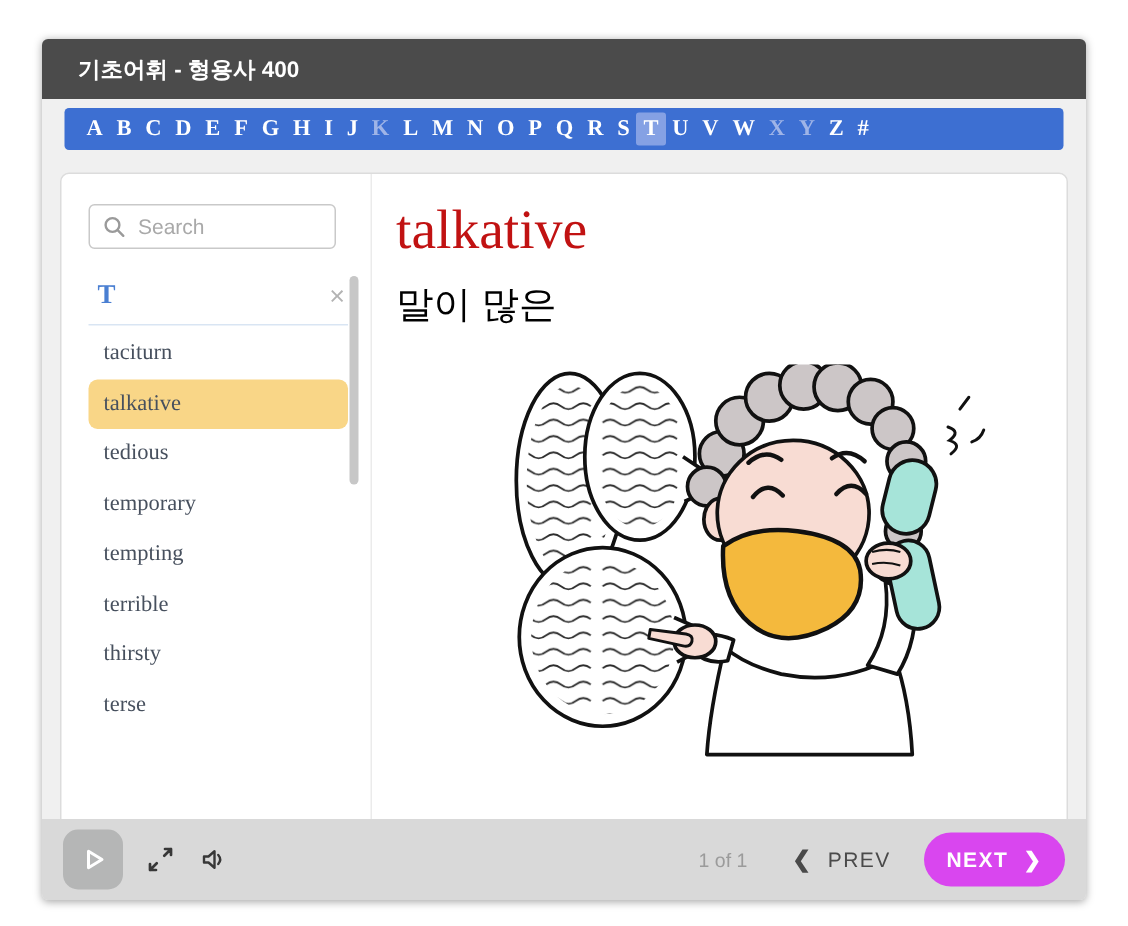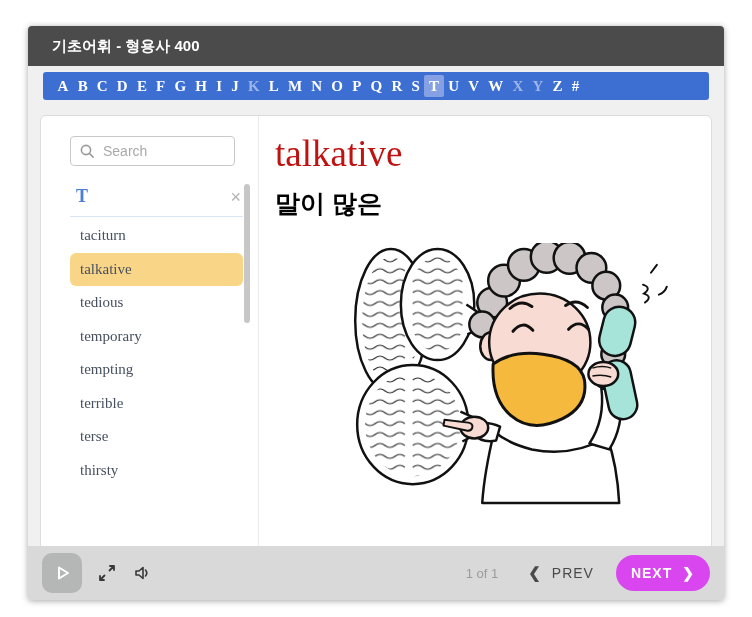--- a/index.html
+++ b/index.html
@@ -27,21 +27,21 @@
   .letter {
     font-family:"Liberation Serif", serif; font-weight:bold; font-size:15px;
     color:#ffffff; padding:1px 4.6px; cursor:pointer; line-height:20px;
   }
   .letter.disabled { color:#9fb4e7; }
   .letter.selected { background:#85a1e4; border-radius:2px; }
   
   .card {
     position:absolute; left:12px; top:89px; width:672px; height:474px;
     background:#fff; border:1px solid #dcdcdc; border-radius:6px;
-    display:flex; overflow:hidden;padding-left:11px;
+    display:flex; overflow:hidden;
   }
   .sidebar {
     width:207px; border-right:1px solid #ebebeb; padding:20px 0 0 18px;
     position:relative; flex-shrink:0;
   }
   .search-box {
     width:165px; height:30px; border:1px solid #c9c9c9; border-radius:4px;
     display:flex; align-items:center; padding:0 8px; gap:6px; background:#fff;
   }
   .search-box input {
@@ -69,21 +69,21 @@
     position:absolute; right:8px; top:68px; width:6px; height:139px;
     background:#c7c7c7; border-radius:3px;
   }
   
   .content { flex:1; padding:10px 20px 0 16px; }
   .word-title {
     font-family:"Liberation Serif", serif; font-weight:normal;
     color:#c11212; font-size:37px; margin:8px 0 14px 0; line-height:1.1;
   }
   .word-meaning {
-    font-size:25px; font-weight:bold; color:#000; margin:0; line-height:1.15;
+    font-size:25px; font-weight:normal; color:#000; margin:0; line-height:1.15;
   }
   .illustration { margin:26px 0 0 78px; width:318px; height:262px; }
   
   .toolbar {
     position:absolute; left:0; bottom:0; width:100%; height:54px;
     background:#d9d9d9; border-radius:0 0 4px 4px;
     display:flex; align-items:center; padding:0 14px; gap:16px;
   }
   .play-btn {
     width:40px; height:40px; background:#b5b6b6; border:none; border-radius:10px;
@@ -163,22 +163,22 @@
         <span class="clear-x">×</span>
       </div>
 
       <ul class="words">
         <li class="word-item">taciturn</li>
         <li class="word-item selected">talkative</li>
         <li class="word-item">tedious</li>
         <li class="word-item">temporary</li>
         <li class="word-item">tempting</li>
         <li class="word-item">terrible</li>
+        <li class="word-item">thirsty</li>
         <li class="word-item">terse</li>
-        <li class="word-item">thirsty</li>
       </ul>
 
       <div class="scroll-thumb"></div>
     </aside>
 
     <main class="content">
       <h1 class="word-title">talkative</h1>
       <h2 class="word-meaning">말이 많은</h2>
 
       <div class="illustration">

